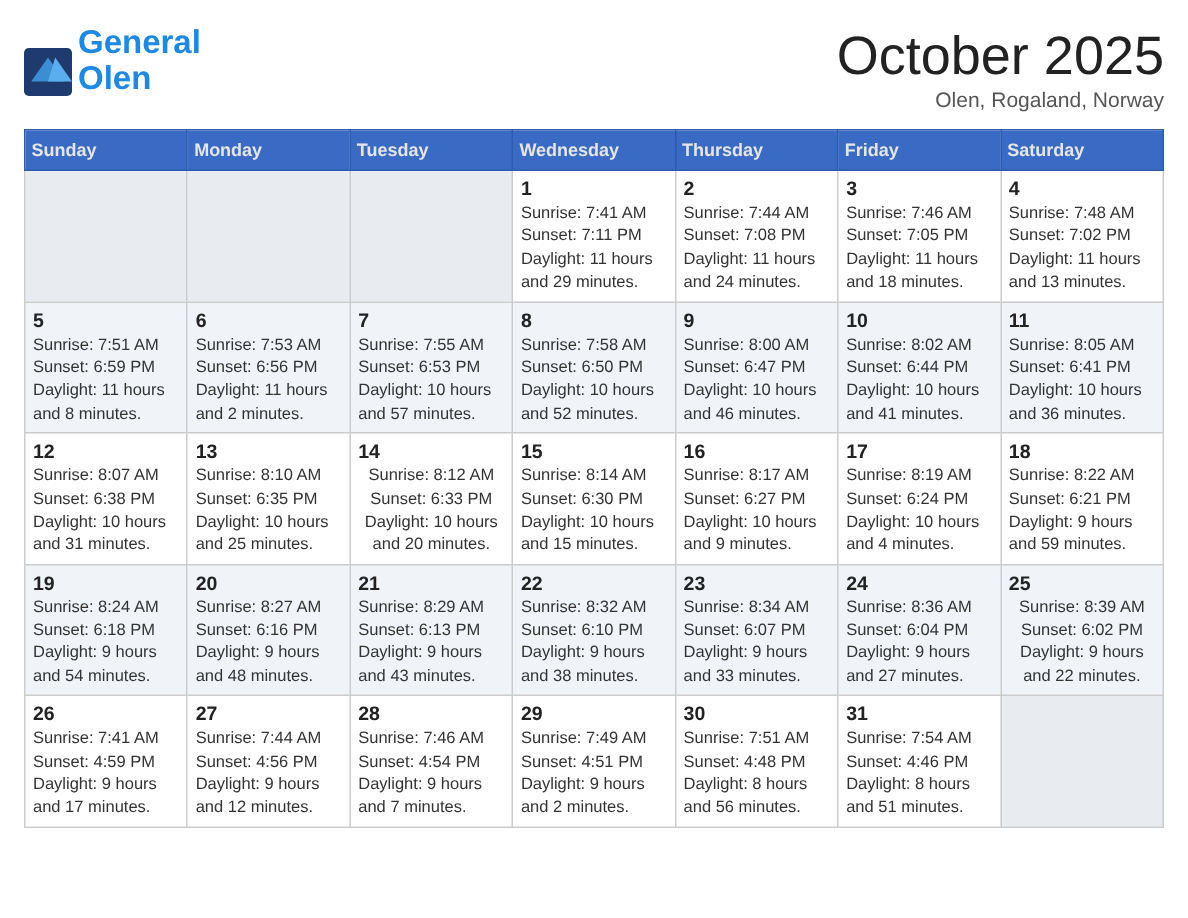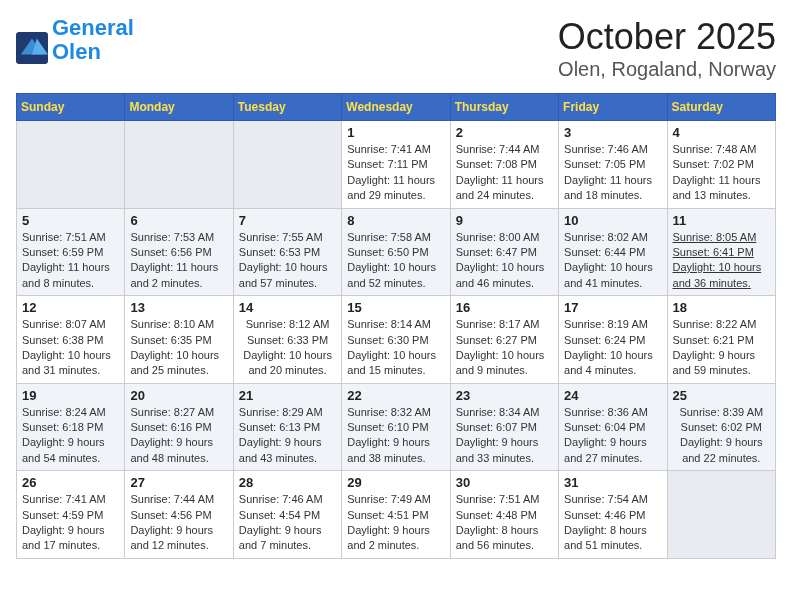--- a/index.html
+++ b/index.html
@@ -36,31 +36,31 @@
     }
     .title-block {
       text-align: right;
     }
     .month-title {
       font-size: 36px;
       font-weight: 300;
       color: #222;
     }
     .location {
-      font-size: 20px;
+      font-size: 14px;
       color: #555;
     }
     table {
       width: 100%;
       border-collapse: collapse;
       font-size: 11px;
     }
     thead tr th {
       background: #3a6bc4;
-      color: #fde047;
+      color: #e5e5e5;
       padding: 6px 4px;
       text-align: left;
       font-size: 12px;
       font-weight: bold;
       border: 1px solid #2d5bb0;
     }
     tbody tr {
       height: 80px;
     }
     tbody tr:nth-child(odd) {
@@ -185,21 +185,21 @@
 Daylight: 10 hours and 46 minutes.</div>
         </td>
         <td>
           <div class="day-num">10</div>
           <div class="day-info" style="white-space: pre-line;">Sunrise: 8:02 AM
 Sunset: 6:44 PM
 Daylight: 10 hours and 41 minutes.</div>
         </td>
         <td>
           <div class="day-num">11</div>
-          <div class="day-info" style="white-space: pre-line; text-decoration: underline;">Sunrise: 8:05 AM
+          <div class="day-info" style="white-space: pre-line;">Sunrise: 8:05 AM
 Sunset: 6:41 PM
 Daylight: 10 hours and 36 minutes.</div>
         </td>
       </tr>
       <tr>
         <td>
           <div class="day-num">12</div>
           <div class="day-info" style="white-space: pre-line;">Sunrise: 8:07 AM
 Sunset: 6:38 PM
 Daylight: 10 hours and 31 minutes.</div>

